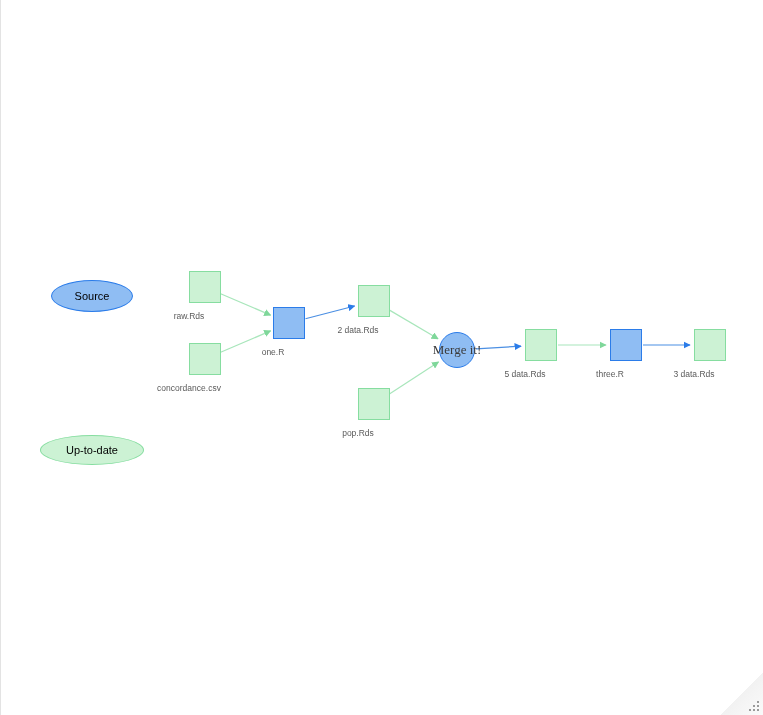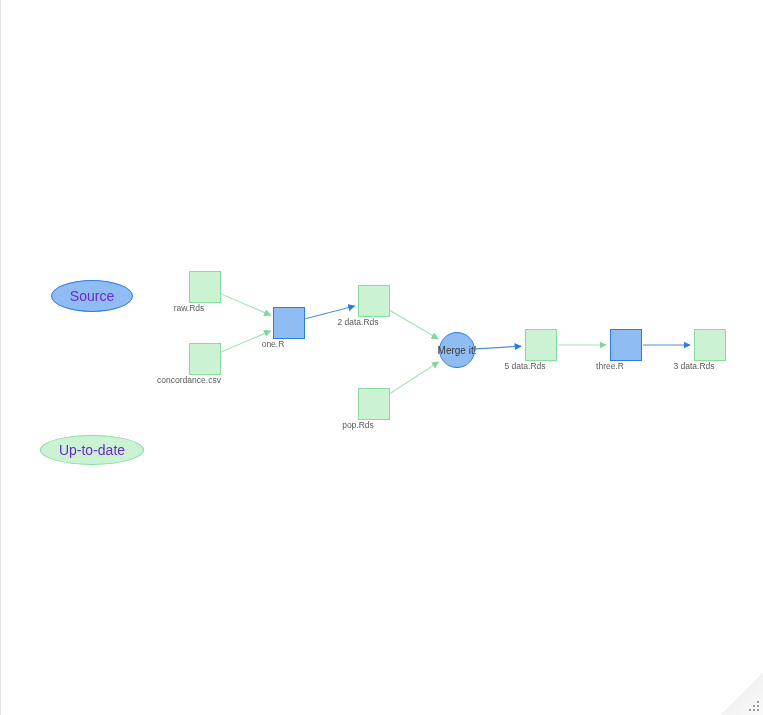--- a/index.html
+++ b/index.html
@@ -71,31 +71,32 @@
   .node-label {
     position: absolute;
     left: 50%;
     transform: translateX(-50%);
     white-space: nowrap;
     font-size: 8.5px;
     color: #5a5a5a;
     line-height: 10px;
   }
   .box-label {
-    top: 32px;
+    top: 40px;
     text-align: right;
   }
   .circle-inner-label {
-    font-size: 10px;
+    font-size: 13px;
     color: #3b3b3b;
     white-space: nowrap;
+    font-family: Liberation Serif, serif;
   }
   .legend-label {
-    font-size: 14px;
-    color: #6d28d9;
+    font-size: 11px;
+    color: #000000;
     white-space: nowrap;
   }
   .legend-source {
     width: 82px;
     height: 32px;
     background: #8fbdf3;
     border-color: #2b7ce9;
   }
   .legend-uptodate {
     width: 104px;

